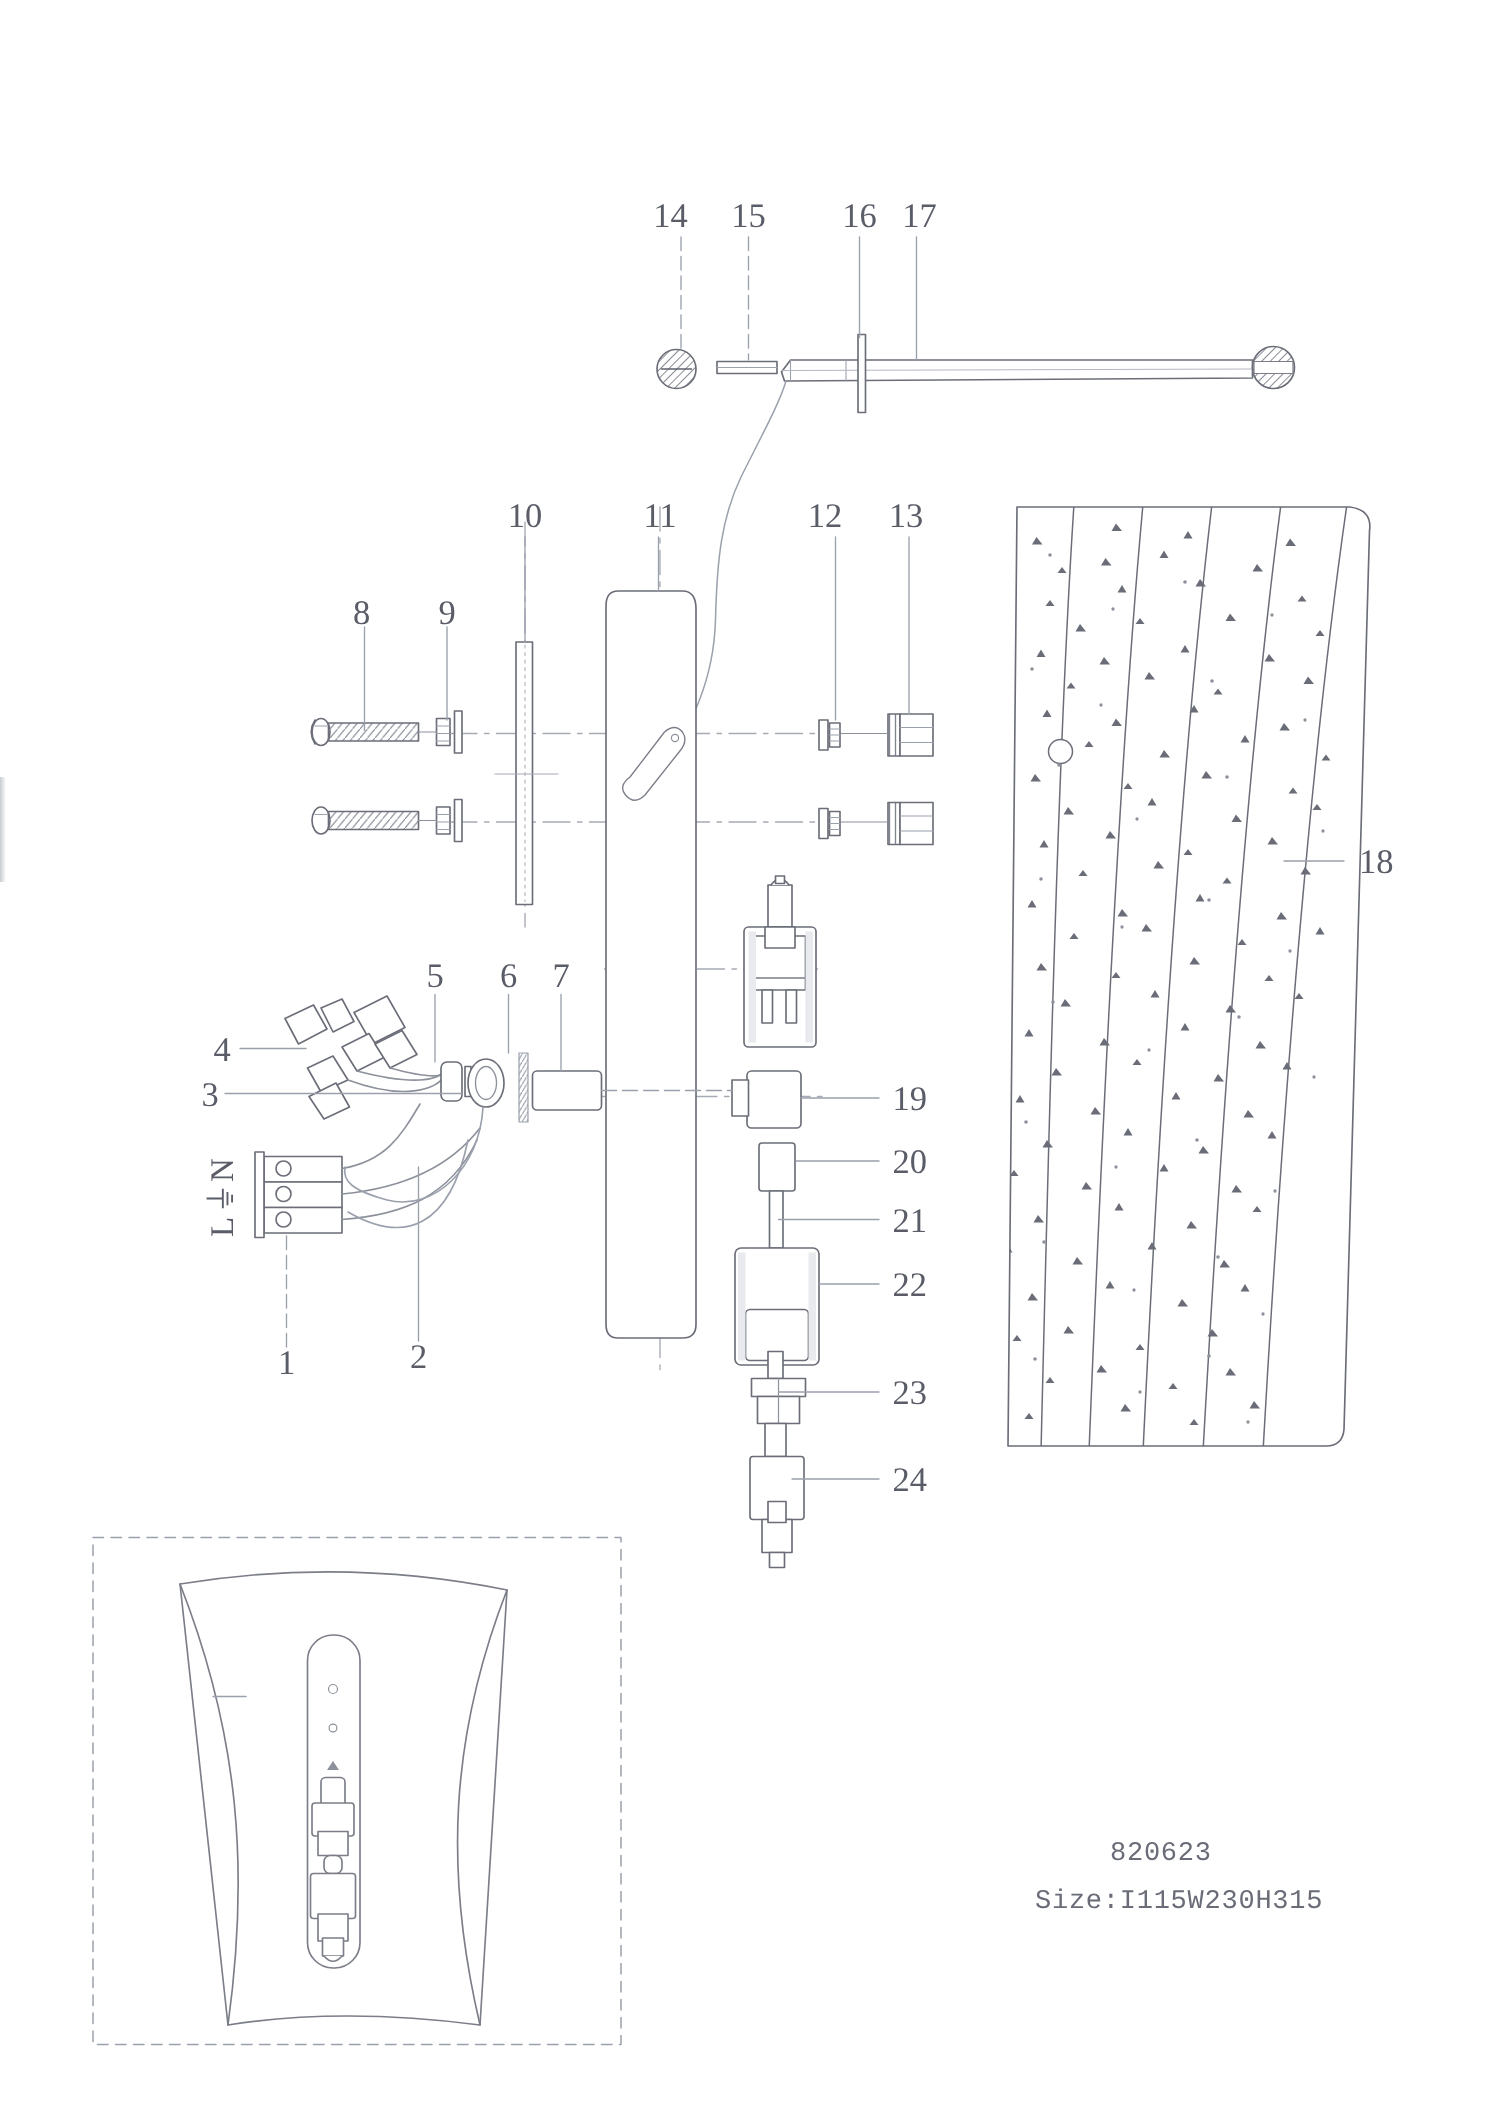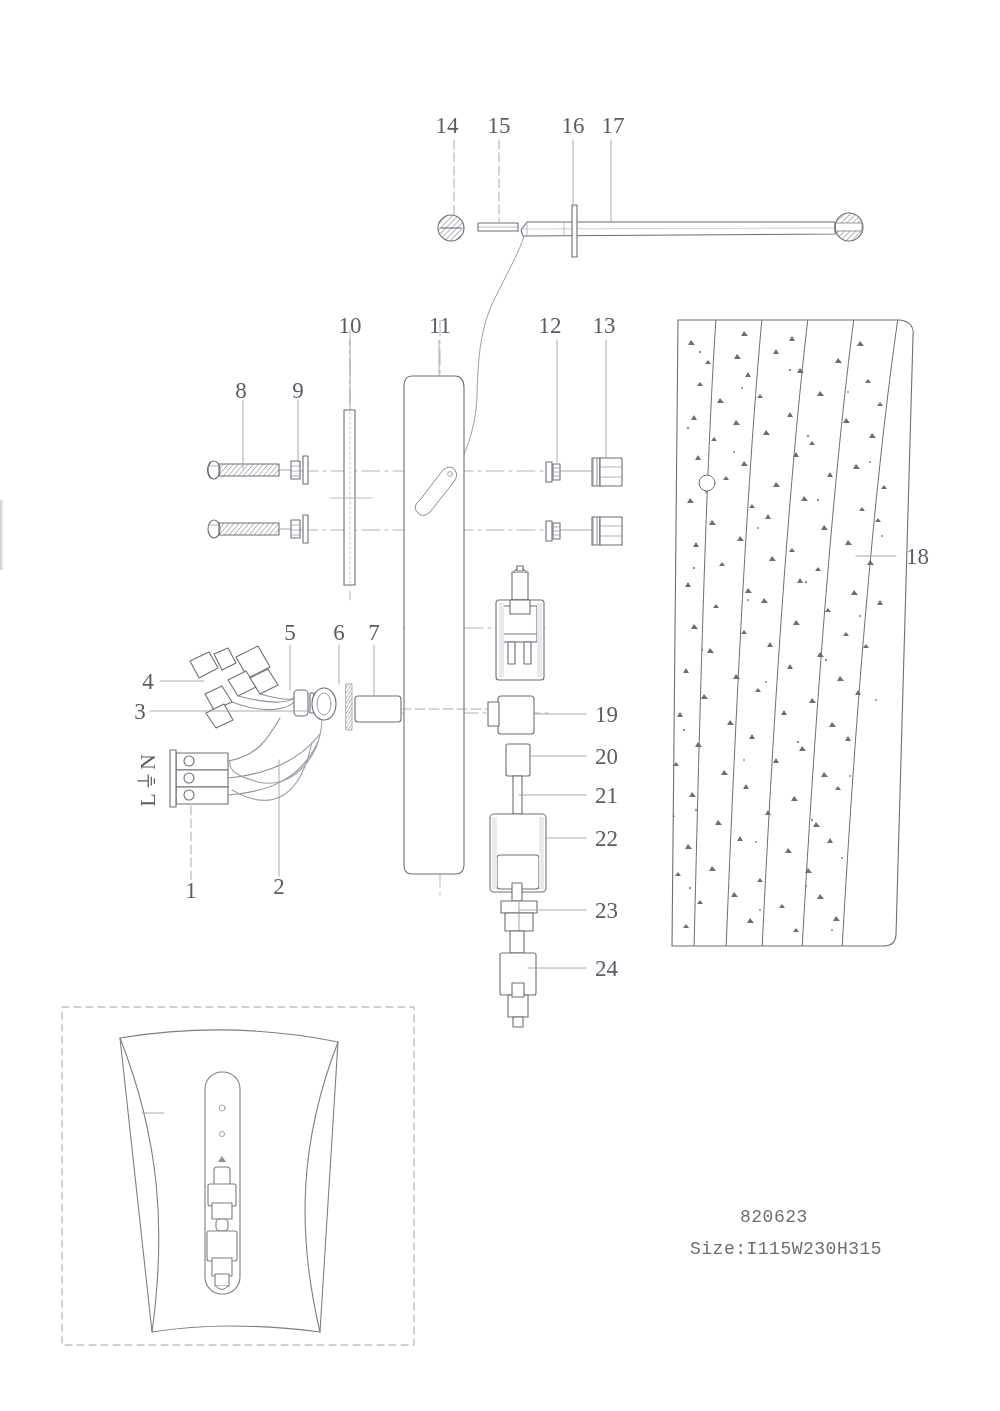--- a/index.html
+++ b/index.html
@@ -1,19 +1,19 @@
 <!DOCTYPE html>
 <html><head>
 <meta charset="utf-8">
 <title>Exploded Assembly Drawing</title>
 <style>
   html,body{margin:0;padding:0;background:#ffffff;}
   body{width:1000px;height:1411px;position:relative;overflow:hidden;
        font-family:"Liberation Serif",serif;color:#3a3d46;}
-  #sheet{position:absolute;inset:0;width:1000px;height:1305px;}
+  #sheet{position:absolute;inset:0;width:1000px;height:1305px;margin-top:18px;}
   svg{display:block;}
   .lbl{font-family:"Liberation Serif",serif;font-size:22px;fill:#5a5d68;}
   .lblbig{font-family:"Liberation Serif",serif;font-size:23px;fill:#5a5d68;}
   .code{font-family:"Liberation Mono",monospace;font-size:18px;fill:#6a6d78;letter-spacing:.5px;}
   .edge-smudge{position:absolute;left:0;top:500px;width:4px;height:70px;
       background:linear-gradient(to right,#9aa0ac,rgba(255,255,255,0));opacity:.55;}
 </style>
 </head>
 <body>
 

